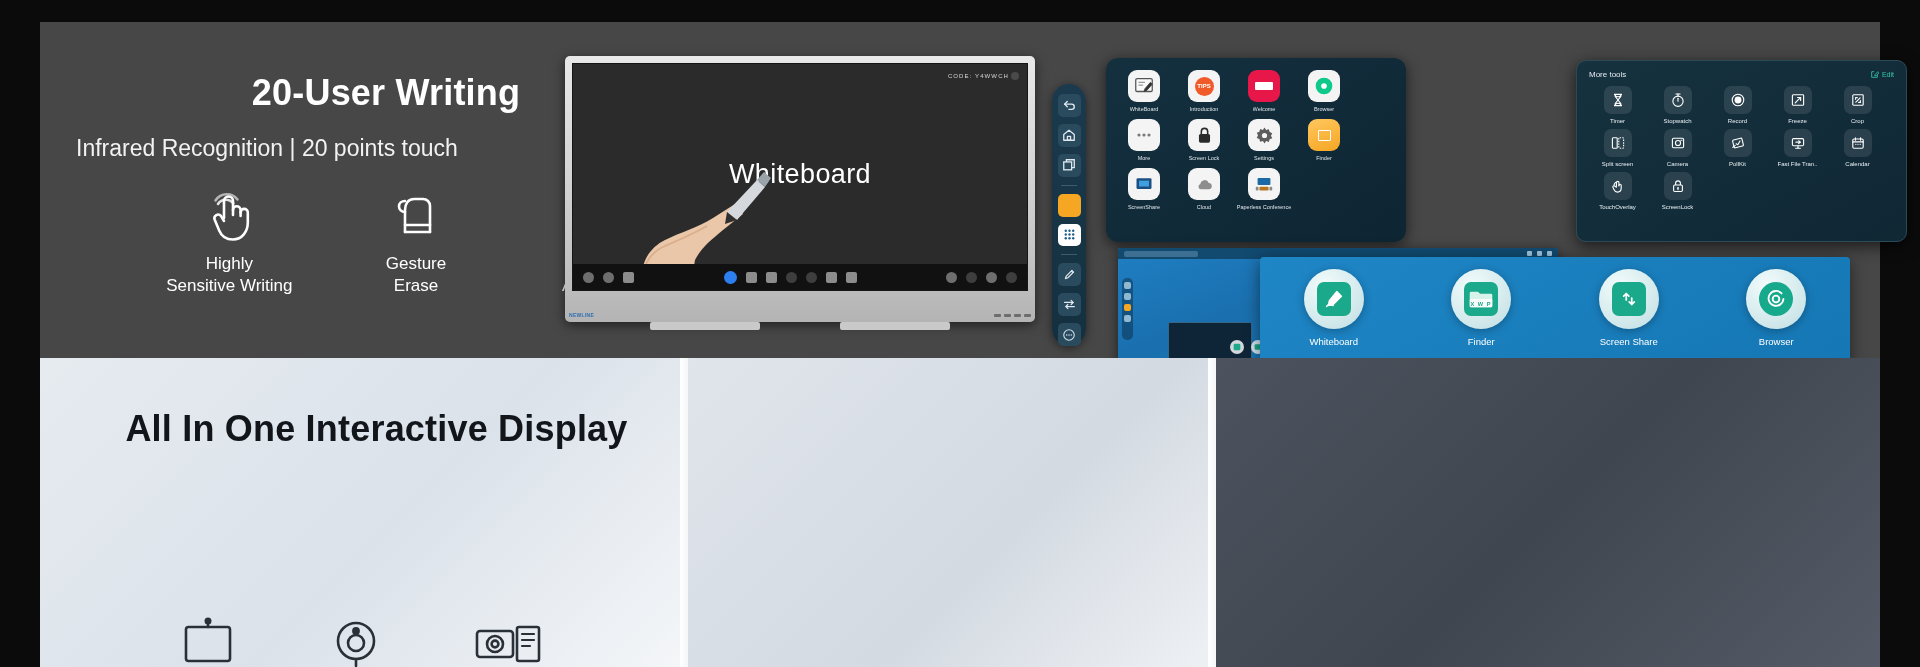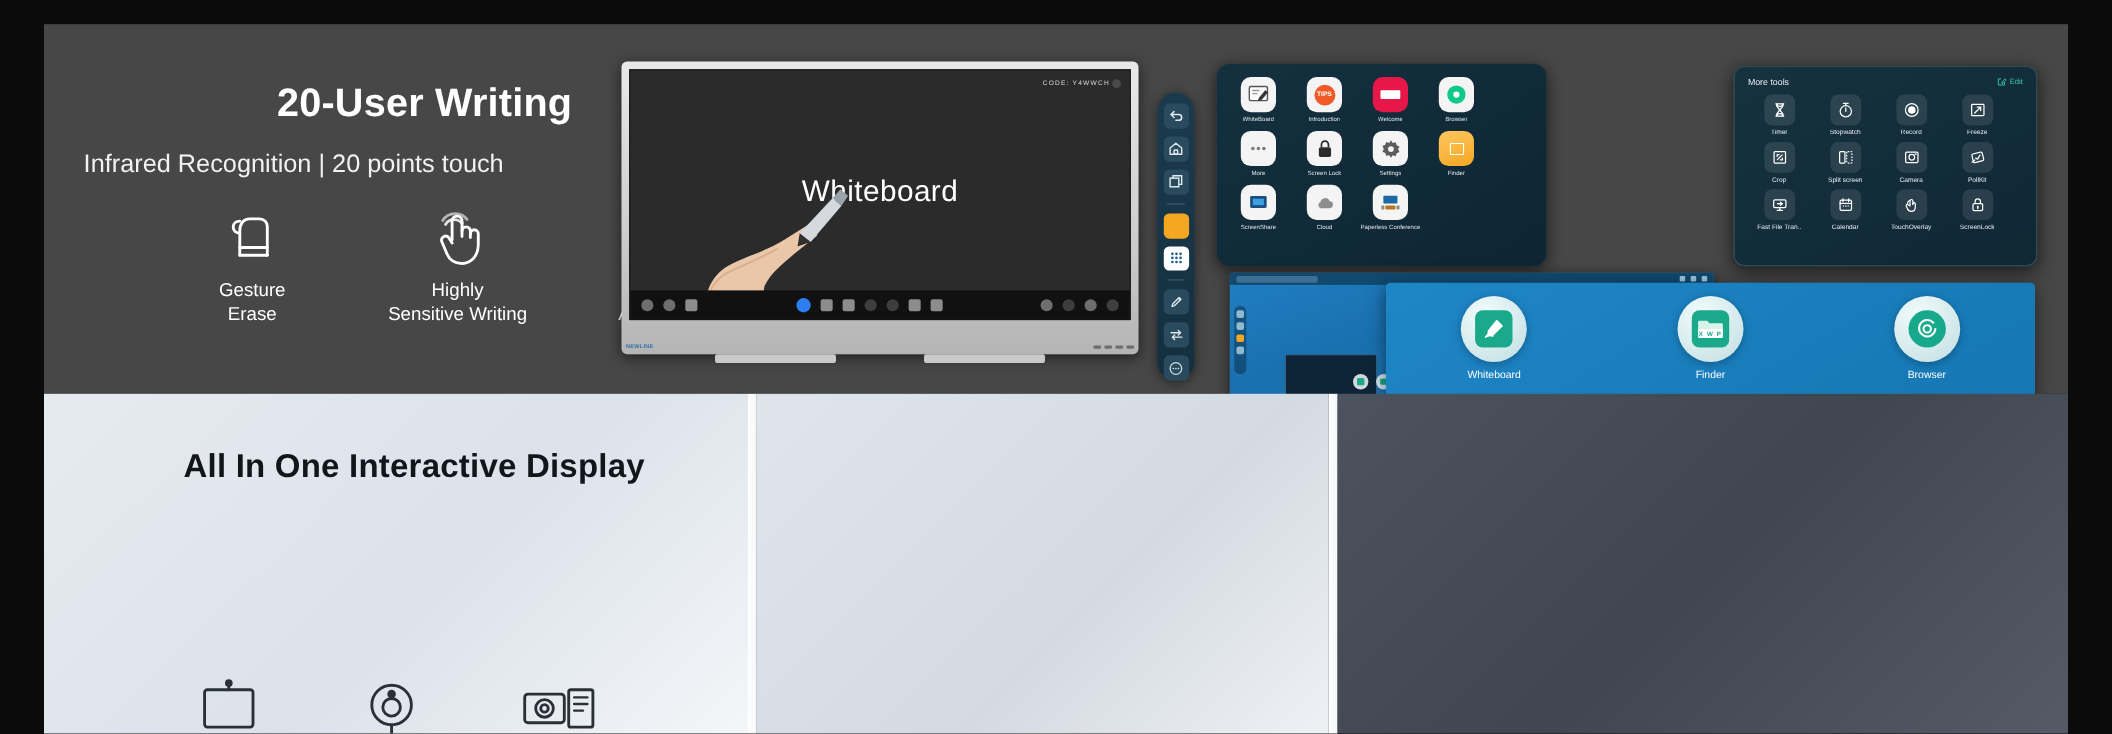--- a/index.html
+++ b/index.html
@@ -117,21 +117,21 @@
     display: flex; align-items: center; justify-content: center; overflow: hidden;
   }
   .ag-label {
     margin-top: 4px; font-size: 5.5px; color: #dfe6ea; text-align: center;
     line-height: 7px; white-space: nowrap; overflow: hidden; text-overflow: ellipsis;
     max-width: 56px;
   }
 
   
   .moretools {
-    position: absolute; left: 1536px; top: 38px; width: 276px; height: 182px;
+    position: absolute; left: 1536px; top: 38px; width: 331px; height: 182px;
     background: linear-gradient(150deg,#16323f 0%,#102734 100%);
     border-radius: 10px; padding: 9px 12px;
     box-shadow: 0 4px 16px rgba(0,0,0,.65);
     border: 1px solid #2a4a58;
   }
   .mt-head { display: flex; align-items: center; justify-content: space-between; }
   .mt-title { font-size: 8px; color: #e3ebef; font-weight: 400; }
   .mt-edit { display: flex; align-items: center; gap: 3px; font-size: 7px; color: #35c9a8; }
   .mt-grid { display: flex; flex-wrap: wrap; gap: 5px 3px; margin-top: 7px; }
   .mt-item { width: 57px; display: flex; flex-direction: column; align-items: center; }
@@ -206,21 +206,21 @@
   .lnch-label { margin-top: 7px; font-size: 9.5px; color: #ffffff; }
 
   
   .cards { position: absolute; left: 40px; top: 358px; width: 1840px; height: 309px; display: flex; }
   .card { position: relative; height: 100%; overflow: hidden; }
   .card-1 { width: 640px; background: linear-gradient(135deg,#e6ebf0 0%,#dbe2ea 55%,#f4f6f8 100%); }
   .card-sep { width: 8px; background: linear-gradient(90deg,#ffffff,#f4f6f8); }
   .card-2 { width: 520px; background: linear-gradient(135deg,#e0e5ec 0%,#d4dae2 60%,#eef1f4 100%); }
   .card-3 { flex: 1; background: linear-gradient(135deg,#4c535e 0%,#3f4650 50%,#545b66 100%); }
   .card-title {
-    text-align: center; font-size: 30px; font-weight: bold; letter-spacing: .2px; padding-left: 33px;
+    text-align: center; font-size: 36px; font-weight: bold; letter-spacing: .2px; padding-left: 33px;
   }
   .card-title.dark { color: #12161b; }
   .card-title.light { color: #ffffff; }
   .card-sub {
     text-align: center; font-size: 19px; line-height: 25px; font-weight: 400;
     margin-top: 16px; white-space: pre-line;
   }
   .card-sub.dark { color: #2d333b; }
   .card-sub.light { color: #eef1f5; }
   .card-1 .card-title { margin-top: 50px; }
@@ -240,43 +240,43 @@
   <div class="hero">
 
     <div class="hero-left">
       <div class="hero-title">20-User Writing</div>
       <div class="hero-sub">Infrared Recognition | 20 points touch</div>
 
       <div class="feat-row">
 
         <div class="feat">
           <div class="feat-ico">
-            <svg width="46" height="54" viewBox="0 0 46 54" fill="none" stroke="#fff" stroke-width="2.6" stroke-linecap="round" stroke-linejoin="round">
-              <path d="M12 44V22c0-6 3-11 9-11h9c4 0 7 3 7 7v26"></path>
-              <path d="M12 24c-3.5 0-6-2.4-6-5.6S8.5 13 12 13"></path>
-              <path d="M12 37h25"></path>
-              <path d="M12 44h25"></path>
-            </svg>
-          </div>
-          <div class="feat-label">Gesture
-Erase</div>
-        </div>
-
-        <div class="feat">
-          <div class="feat-ico">
             <svg width="52" height="54" viewBox="0 0 52 54" fill="none" stroke="#fff" stroke-width="2.6" stroke-linecap="round" stroke-linejoin="round">
               <path d="M21 30V13a4.5 4.5 0 0 1 9 0v14"></path>
               <path d="M30 22a3.8 3.8 0 0 1 7.6 0v6"></path>
               <path d="M37.6 24.5a3.6 3.6 0 0 1 7.2 0v10c0 9-5.6 17-15 17-7.2 0-11.4-3.6-13.6-9l-4.6-11a3.7 3.7 0 0 1 6.3-3.6L21 33"></path>
               <path d="M15 16c1.6-2.6 4.5-4.3 7.8-4.3 3 0 5.7 1.4 7.4 3.6" opacity=".85"></path>
               <path d="M12.5 12.5c2.3-3.8 6.5-6.3 11.3-6.3 4.4 0 8.3 2.1 10.7 5.3" opacity=".6"></path>
             </svg>
           </div>
           <div class="feat-label">Highly
 Sensitive Writing</div>
+        </div>
+
+        <div class="feat">
+          <div class="feat-ico">
+            <svg width="46" height="54" viewBox="0 0 46 54" fill="none" stroke="#fff" stroke-width="2.6" stroke-linecap="round" stroke-linejoin="round">
+              <path d="M12 44V22c0-6 3-11 9-11h9c4 0 7 3 7 7v26"></path>
+              <path d="M12 24c-3.5 0-6-2.4-6-5.6S8.5 13 12 13"></path>
+              <path d="M12 37h25"></path>
+              <path d="M12 44h25"></path>
+            </svg>
+          </div>
+          <div class="feat-label">Gesture
+Erase</div>
         </div>
 
 
         <div class="feat">
           <div class="feat-ico">
             <svg width="48" height="52" viewBox="0 0 48 52" fill="none" stroke="#fff" stroke-width="2.6" stroke-linecap="round" stroke-linejoin="round">
               <path d="M38 8v36H9V8h19"></path>
               <path d="M32 22 42 5l5 3-10 17-6 2z"></path>
             </svg>
           </div>
@@ -737,20 +737,31 @@
             <svg width="26" height="22" viewBox="0 0 30 24">
               <path d="M2 5a1.5 1.5 0 0 1 1.5-1.5h8L14 6h12.5A1.5 1.5 0 0 1 28 7.5V20a1.5 1.5 0 0 1-1.5 1.5h-23A1.5 1.5 0 0 1 2 20z" fill="#d8f3ea"></path>
               <rect x="2" y="12" width="26" height="9.5" rx="1.5" fill="#ffffff" opacity=".92"></rect>
               <text x="15" y="19.6" font-size="6.5" font-family="Liberation Sans, sans-serif" fill="#1aa98b" text-anchor="middle" font-weight="bold" letter-spacing="1.2">X W P</text>
             </svg>
           </div>
         </div>
         <div class="lnch-label">Finder</div>
       </div>
 
+      <div class="lnch">
+        <div class="lnch-circle">
+          <div class="lnch-inner">
+            <svg width="22" height="22" viewBox="0 0 24 24" fill="none" stroke="#fff" stroke-width="1.9" stroke-linecap="round" stroke-linejoin="round">
+              <path d="M9 13V6M9 6 6.2 8.8M9 6l2.8 2.8"></path>
+              <path d="M15 11v7M15 18l2.8-2.8M15 18l-2.8-2.8"></path>
+            </svg>
+          </div>
+        </div>
+        <div class="lnch-label">Screen Share</div>
+      </div>
 
       <div class="lnch">
         <div class="lnch-circle">
           <div class="lnch-inner round">
             <svg width="26" height="26" viewBox="0 0 28 28" fill="none" stroke="#fff" stroke-width="2" stroke-linecap="round">
               <path d="M20 8a8 8 0 1 0 2 6"></path>
               <circle cx="14" cy="14" r="3.6"></circle>
             </svg>
           </div>
         </div>

